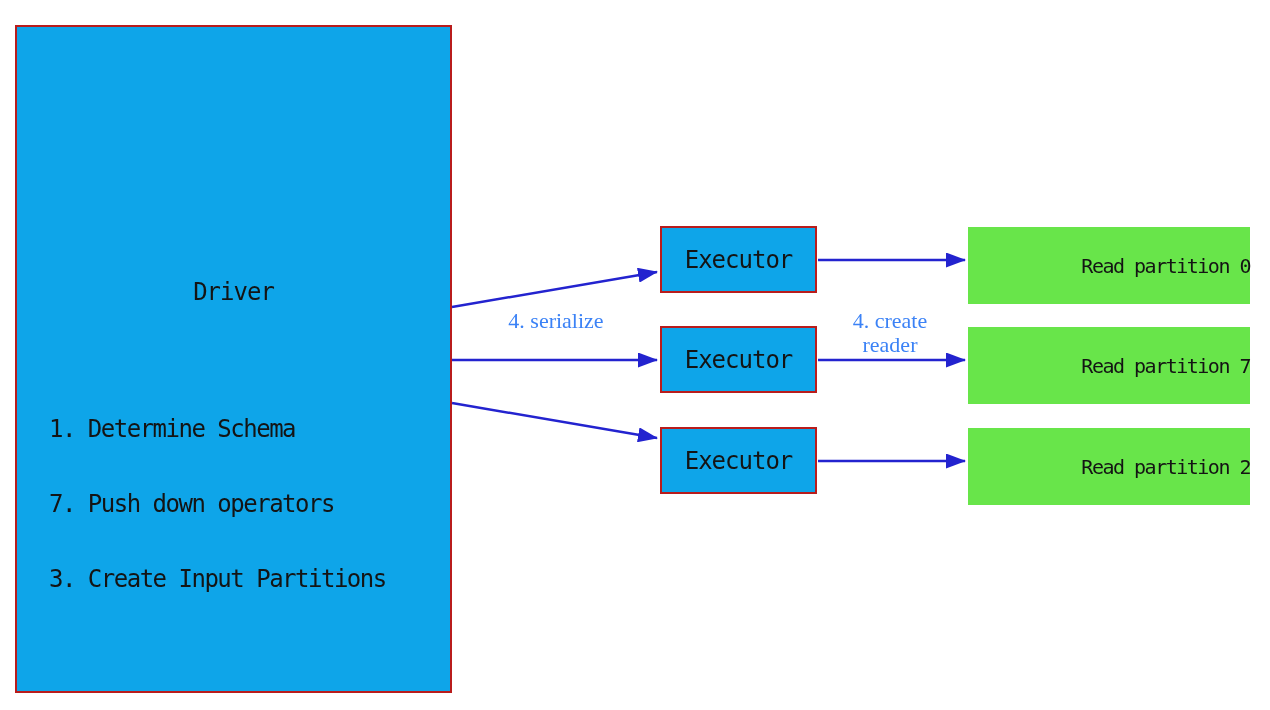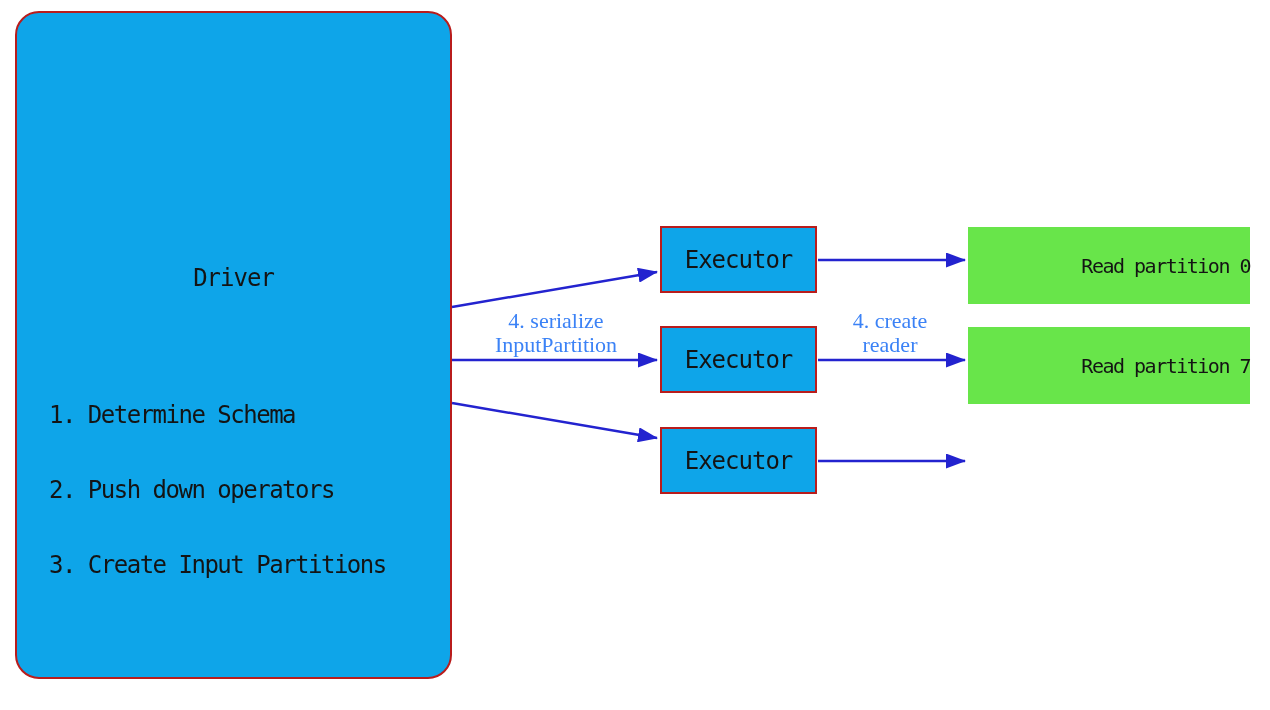--- a/index.html
+++ b/index.html
@@ -25,24 +25,23 @@
   }
   .box {
     position: absolute;
     border: 2px solid #b91c1c;
     background: #0ea5e9;
     box-sizing: border-box;
     z-index: 2;
   }
   .driver-box {
     left: 15px;
-    top: 11px;
+    top: 25px;
     width: 437px;
     height: 668px;
-    border-radius: 24px;
   }
   .driver-title {
     position: absolute;
     left: 0;
     top: 253px;
     width: 100%;
     text-align: center;
     font-size: 24px;
     line-height: 24px;
     letter-spacing: -1px;
@@ -117,45 +116,47 @@
     <line x1="452" y1="403" x2="657" y2="438" stroke="#2323cf" stroke-width="2.5" marker-end="url(#ah)"></line>
     <line x1="818" y1="260" x2="965" y2="260" stroke="#2323cf" stroke-width="2.5" marker-end="url(#ah)"></line>
     <line x1="818" y1="360" x2="965" y2="360" stroke="#2323cf" stroke-width="2.5" marker-end="url(#ah)"></line>
     <line x1="818" y1="461" x2="965" y2="461" stroke="#2323cf" stroke-width="2.5" marker-end="url(#ah)"></line>
   </svg>
 
   <div class="box driver-box">
     <div class="driver-title">Driver</div>
     <div class="driver-steps">
       <div>1. Determine Schema</div>
-      <div>2. Push down operators</div>
+      <div>7. Push down operators</div>
       <div>3. Create Input Partitions</div>
     </div>
   </div>
 
   <div class="box executor" style="top:226px">
     <span>Executor</span>
   </div>
   <div class="box executor" style="top:326px">
     <span>Executor</span>
   </div>
   <div class="box executor" style="top:427px">
     <span>Executor</span>
   </div>
 
   <div class="partition" style="top:227px">
     <span>Read partition 0</span>
   </div>
   <div class="partition" style="top:327px">
     <span>Read partition 7</span>
   </div>
+  <div class="partition" style="top:428px">
+    <span>Read partition 2</span>
+  </div>
 
   <div class="edge-label edge-label-serialize">
     <div>4. serialize</div>
-    <div>InputPartition</div>
   </div>
 
   <div class="edge-label edge-label-reader">
     <div>4. create</div>
     <div>reader</div>
   </div>
 
 </div>
 
 </body></html>

